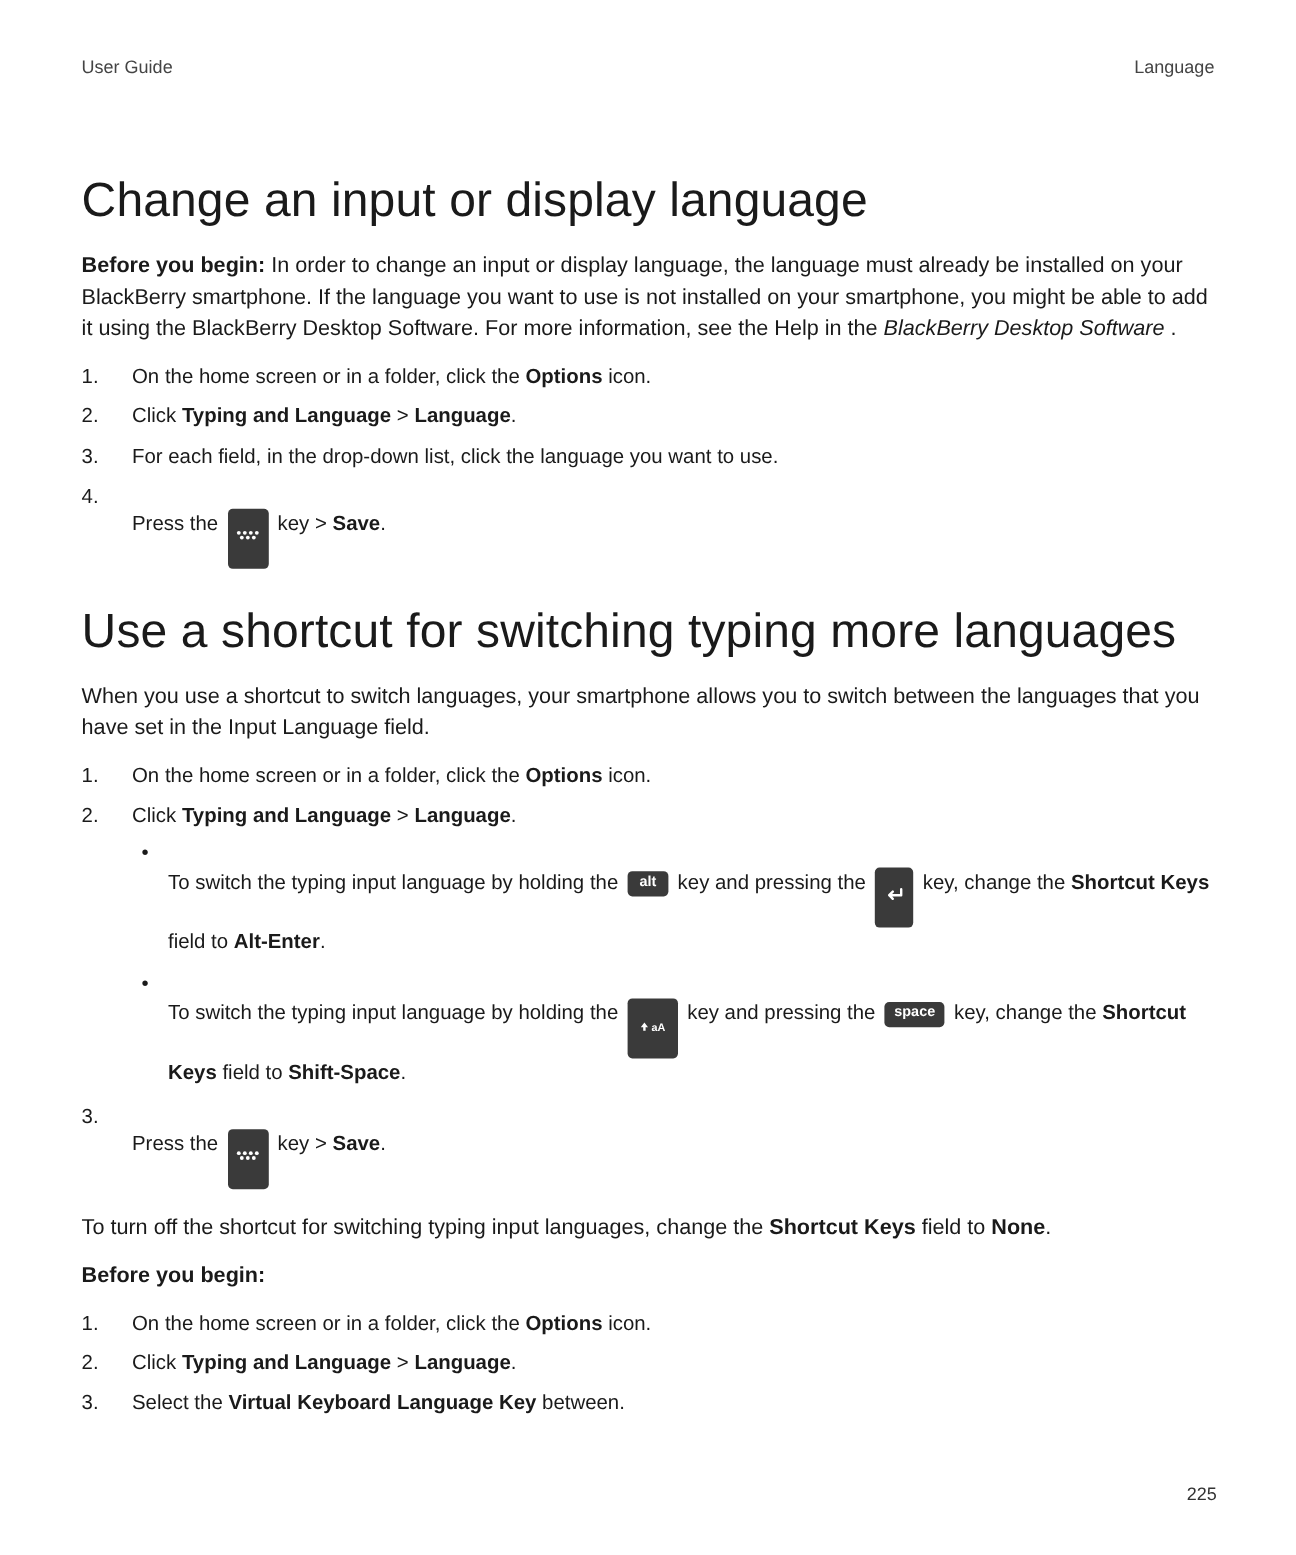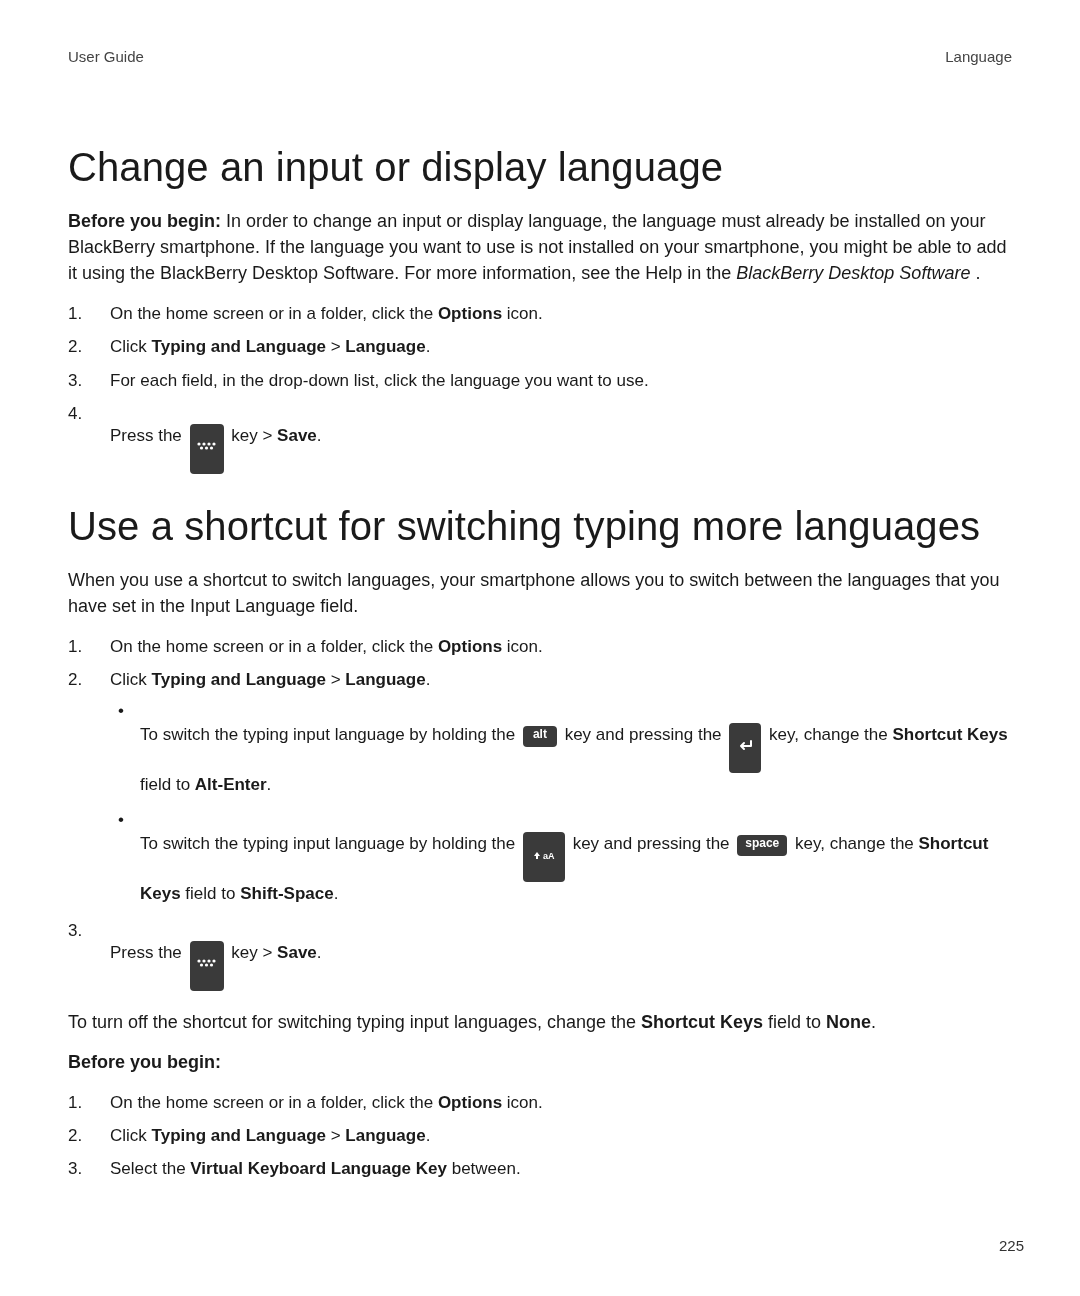--- a/index.html
+++ b/index.html
@@ -94,21 +94,21 @@
   .keycap svg {
     display: block;
   }
   .keycap.icon {
     padding: 17px 6px;
     margin-top: 24px;
   }
   .pgnum {
     position: absolute;
     bottom: 42px;
-    right: 56px;
+    right: 66px;
     font-size: 15px;
     color: #333;
   }
 </style>
 </head>
 <body>
 
 <div class="page">
 
   <div class="hdr">

